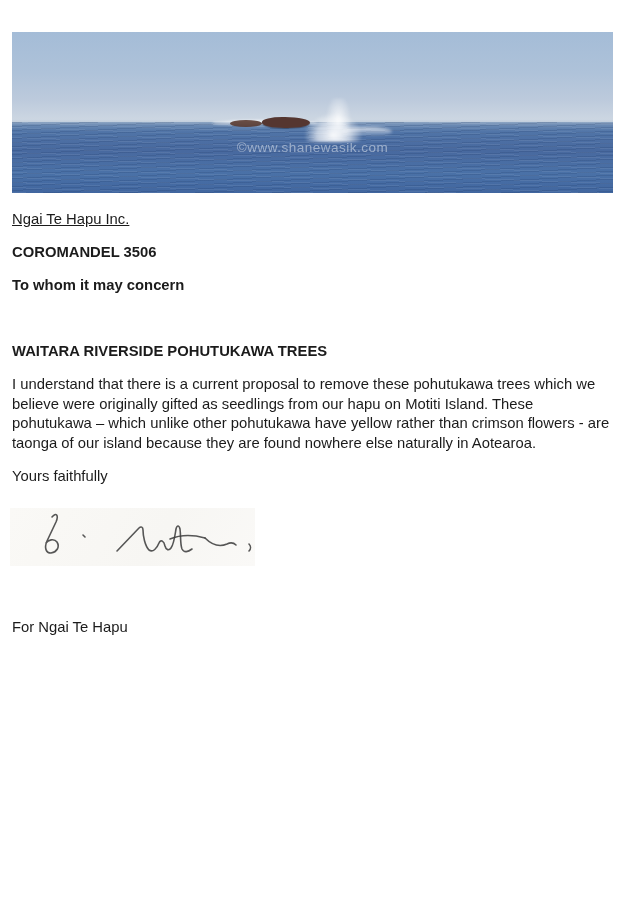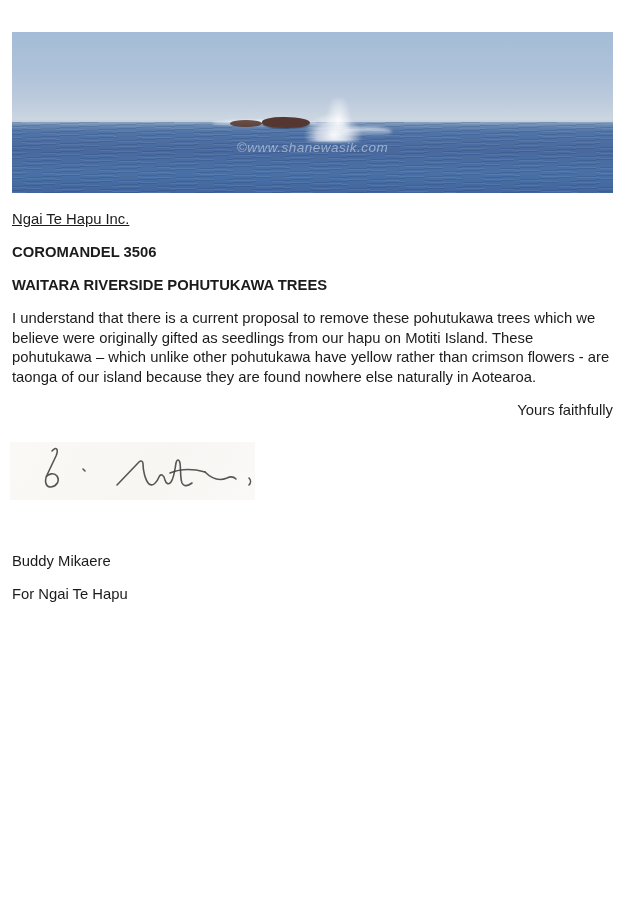--- a/index.html
+++ b/index.html
@@ -12,21 +12,20 @@
     overflow: hidden;
   }
   .page { position: relative; width: 625px; height: 904px; }
 
   
   .photo {
     position: relative;
     margin: 32px 12px 0 12px;
     width: 601px; height: 161px;
     overflow: hidden;
-    font-style: italic;
   }
   .photo .sky {
     position: absolute; left: 0; right: 0; top: 0; height: 90px;
     background: linear-gradient(to bottom, #a4bcd7 0%, #aec2d9 45%, #bccadc 75%, #ccd6e2 97%, #c2cfdd 100%);
   }
   .photo .sea {
     position: absolute; left: 0; right: 0; top: 90px; bottom: 0;
     background:
       repeating-linear-gradient(177deg, rgba(13,34,74,0.14) 0 1px, rgba(0,0,0,0) 1px 4px),
       repeating-linear-gradient(2deg, rgba(255,255,255,0.07) 0 1px, rgba(0,0,0,0) 1px 5px),
@@ -67,21 +66,21 @@
     color: rgba(206,216,229,0.62);
   }
 
   
   .letter { padding: 0 12px; }
   .letter p { margin: 0 0 13.5px 0; line-height: 19.5px; }
   .letter p.first { margin-top: 17px; text-decoration: underline; }
   .letter p.gap-after { margin-bottom: 46.5px; }
   .letter .b { font-weight: bold; }
   .letter .heading { text-align: left; font-weight: bold; }
-  .letter p.closing { margin-bottom: 22px; text-align: right; }
+  .letter p.closing { margin-bottom: 22px; }
 
   
   .signature {
     width: 245px; height: 58px;
     margin: 0 0 52px -2px;
     background: linear-gradient(120deg, #faf9f6 0%, #f7f6f3 60%, #faf9f7 100%);
   }
   .signature svg { display: block; }
   .sig-stroke { fill: none; stroke: #3a3a3a; stroke-width: 1.6; stroke-linecap: round; stroke-linejoin: round; opacity: 0.85; }
 </style>
@@ -98,36 +97,36 @@
     <div class="rock-large"></div>
     <div class="splash"></div>
     <div class="splash-wash"></div>
     <div class="watermark">©www.shanewasik.com</div>
   </div>
 
   <div class="letter">
     <p class="first">Ngai Te Hapu Inc.</p>
     <p class="b">COROMANDEL 3506</p>
 
+    <p class="b gap-after">To whom it may concern</p>
 
     <p class="heading">WAITARA RIVERSIDE POHUTUKAWA TREES</p>
 
 
     <p>I understand that there is a current proposal to remove these pohutukawa trees which we believe were originally gifted as seedlings from our hapu on Motiti Island. These pohutukawa – which unlike other pohutukawa have yellow rather than crimson flowers - are taonga of our island because they are found nowhere else naturally in Aotearoa.</p>
 
     <p class="closing">Yours faithfully</p>
 
     <div class="signature">
       <svg width="245" height="58" viewBox="0 0 245 58">
         <path class="sig-stroke" d="M 42,9 C 46,4 49,7 46,14 L 37,33 C 34,40 36,45 41,45 C 47,44 50,39 47,34 C 44,30 38,32 36,35"></path>
         <path class="sig-stroke" d="M 73,27 l 2,2"></path>
         <path class="sig-stroke" d="M 107,43 L 129,20 C 131,18 133,19 133,22 C 133,28 135,38 139,42 C 143,45 147,40 149,35 C 151,31 154,33 155,38 C 156,42 159,43 161,40 C 164,36 165,27 166,21 C 167,17 169,17 170,21 C 171,28 170,36 172,41 C 174,45 178,44 182,41"></path>
         <path class="sig-stroke" d="M 160,31 C 172,26 184,27 195,30"></path>
         <path class="sig-stroke" d="M 195,30 C 202,37 210,39 217,36 C 221,34 224,35 226,37"></path>
         <path class="sig-stroke" d="M 239,36 C 241,38 241,41 239,43"></path>
       </svg>
     </div>
 
-    <p>Buddy Mikaere</p>
     <p>For Ngai Te Hapu</p>
   </div>
 
 </div>
 
 </body></html>

